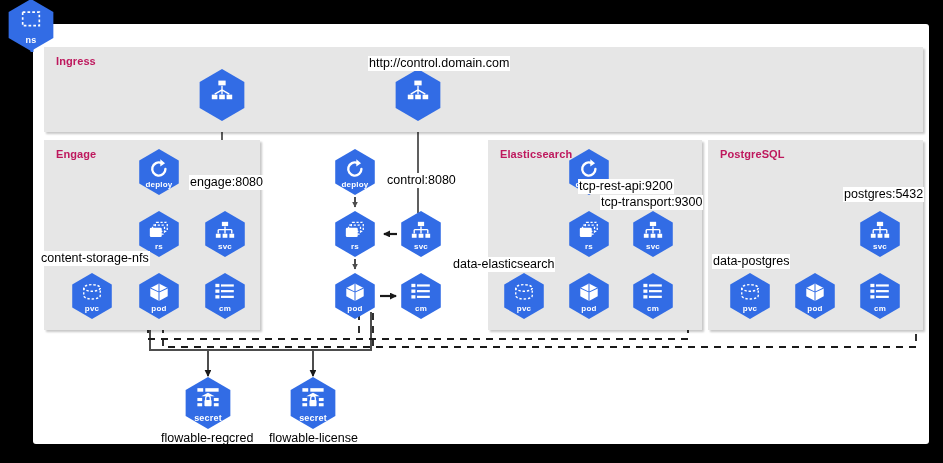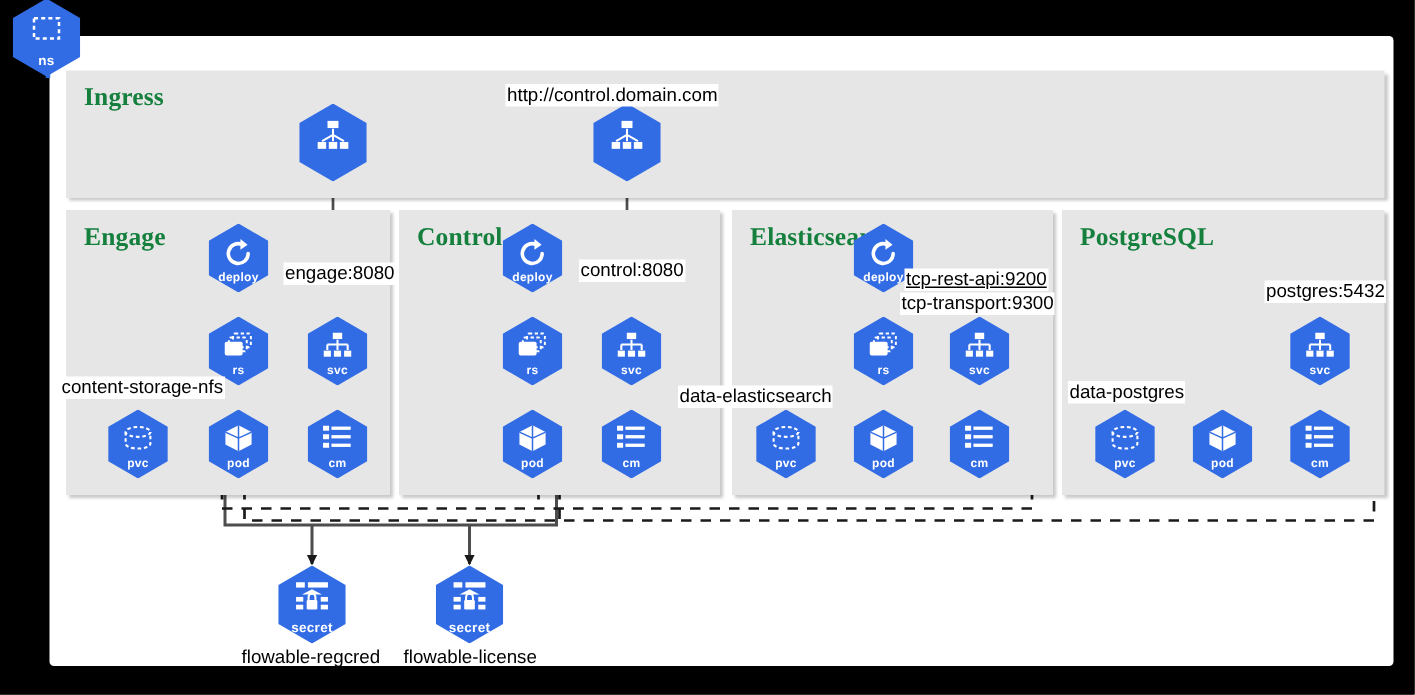--- a/index.html
+++ b/index.html
@@ -20,26 +20,25 @@
   }
   
   .panel{
     position:absolute;
     background:#e6e6e6;
     box-shadow:2px 2px 2px rgba(0,0,0,0.22);
   }
   .panel-title{
     position:absolute;
     left:12px;top:8px;
-    font-size:17px;
+    font-size:11px;
     font-weight:bold;
-    color:#15803d;
+    color:#be185d;
     letter-spacing:.1px;
     white-space:nowrap;
-    font-family:Liberation Serif, serif;
   }
   
   .node{
     position:absolute;
     width:46px;height:46px;
     transform:translate(-50%,-50%);
   }
   .node .hex{
     position:absolute;inset:0;
     background:#326ce5;
@@ -173,23 +172,20 @@
   </div>
 
   <div class="panel" style="left:44px;top:47px;width:879px;height:85px;">
     <div class="panel-title">Ingress</div>
   </div>
 
   <div class="panel" style="left:44px;top:140px;width:216px;height:190px;">
     <div class="panel-title">Engage</div>
   </div>
 
-  <div class="panel" style="left:266px;top:140px;width:214px;height:190px;">
-    <div class="panel-title">Control</div>
-  </div>
 
   <div class="panel" style="left:488px;top:140px;width:214px;height:190px;">
     <div class="panel-title">Elasticsearch</div>
   </div>
 
   <div class="panel" style="left:708px;top:140px;width:215px;height:190px;">
     <div class="panel-title">PostgreSQL</div>
   </div>
 
   <div class="node big" style="left:222px;top:95px;">
@@ -207,21 +203,21 @@
     <div class="hex"></div>
     <svg class="glyph" viewBox="0 0 24 24">
       <rect x="8.5" y="2" width="7" height="4.6" fill="#fff"></rect>
       <path d="M12,7 L12,11 M12,11 L5,15 M12,11 L12,15 M12,11 L19,15" stroke="#fff" stroke-width="1.3" fill="none"></path>
       <rect x="2.2" y="15.5" width="5.4" height="4.4" fill="#fff"></rect>
       <rect x="9.3" y="15.5" width="5.4" height="4.4" fill="#fff"></rect>
       <rect x="16.4" y="15.5" width="5.4" height="4.4" fill="#fff"></rect>
     </svg>
   </div>
 
-  <div class="lbl" style="left:337px;top:56px;">http://control.domain.com</div>
+  <div class="lbl" style="left:368px;top:56px;">http://control.domain.com</div>
 
   <div class="node" style="left:159px;top:172px;">
     <div class="hex"></div>
     <svg class="glyph" viewBox="0 0 24 24">
       <path d="M19,12 A7.2,7.2 0 1,1 14.6,5.4" stroke="#fff" stroke-width="2.6" fill="none" stroke-linecap="round"></path>
       <path d="M13.4,1.4 L18.6,5.6 L13.4,9.2 Z" fill="#fff"></path>
     </svg>
     <div class="nlabel">deploy</div>
   </div>
 
@@ -391,21 +387,21 @@
       <rect x="1.5" y="2" width="4.4" height="3.6" fill="#fff"></rect>
       <rect x="7.6" y="2.6" width="14" height="2.4" fill="#fff"></rect>
       <rect x="1.5" y="8.2" width="4.4" height="3.6" fill="#fff"></rect>
       <rect x="7.6" y="8.8" width="14" height="2.4" fill="#fff"></rect>
       <rect x="1.5" y="14.4" width="4.4" height="3.6" fill="#fff"></rect>
       <rect x="7.6" y="15" width="14" height="2.4" fill="#fff"></rect>
     </svg>
     <div class="nlabel">cm</div>
   </div>
 
-  <div class="lbl onpanel" style="left:603px;top:179px;text-decoration:underline;">tcp-rest-api:9200</div>
+  <div class="lbl onpanel" style="left:578px;top:179px;">tcp-rest-api:9200</div>
   <div class="lbl onpanel" style="left:600px;top:195px;">tcp-transport:9300</div>
   <div class="lbl onpanel" style="left:452px;top:257px;">data-elasticsearch</div>
 
 
   <div class="node" style="left:880px;top:234px;">
     <div class="hex"></div>
     <svg class="glyph" viewBox="0 0 24 24">
       <rect x="8.6" y="2" width="6.8" height="4.6" fill="#fff"></rect>
       <path d="M12,7 L12,10.5 M4.6,10.5 L19.4,10.5 M4.6,10.5 L4.6,14.6 M12,10.5 L12,14.6 M19.4,10.5 L19.4,14.6" stroke="#fff" stroke-width="1.5" fill="none"></path>
       <rect x="2" y="15" width="5.2" height="4.4" fill="#fff"></rect>

